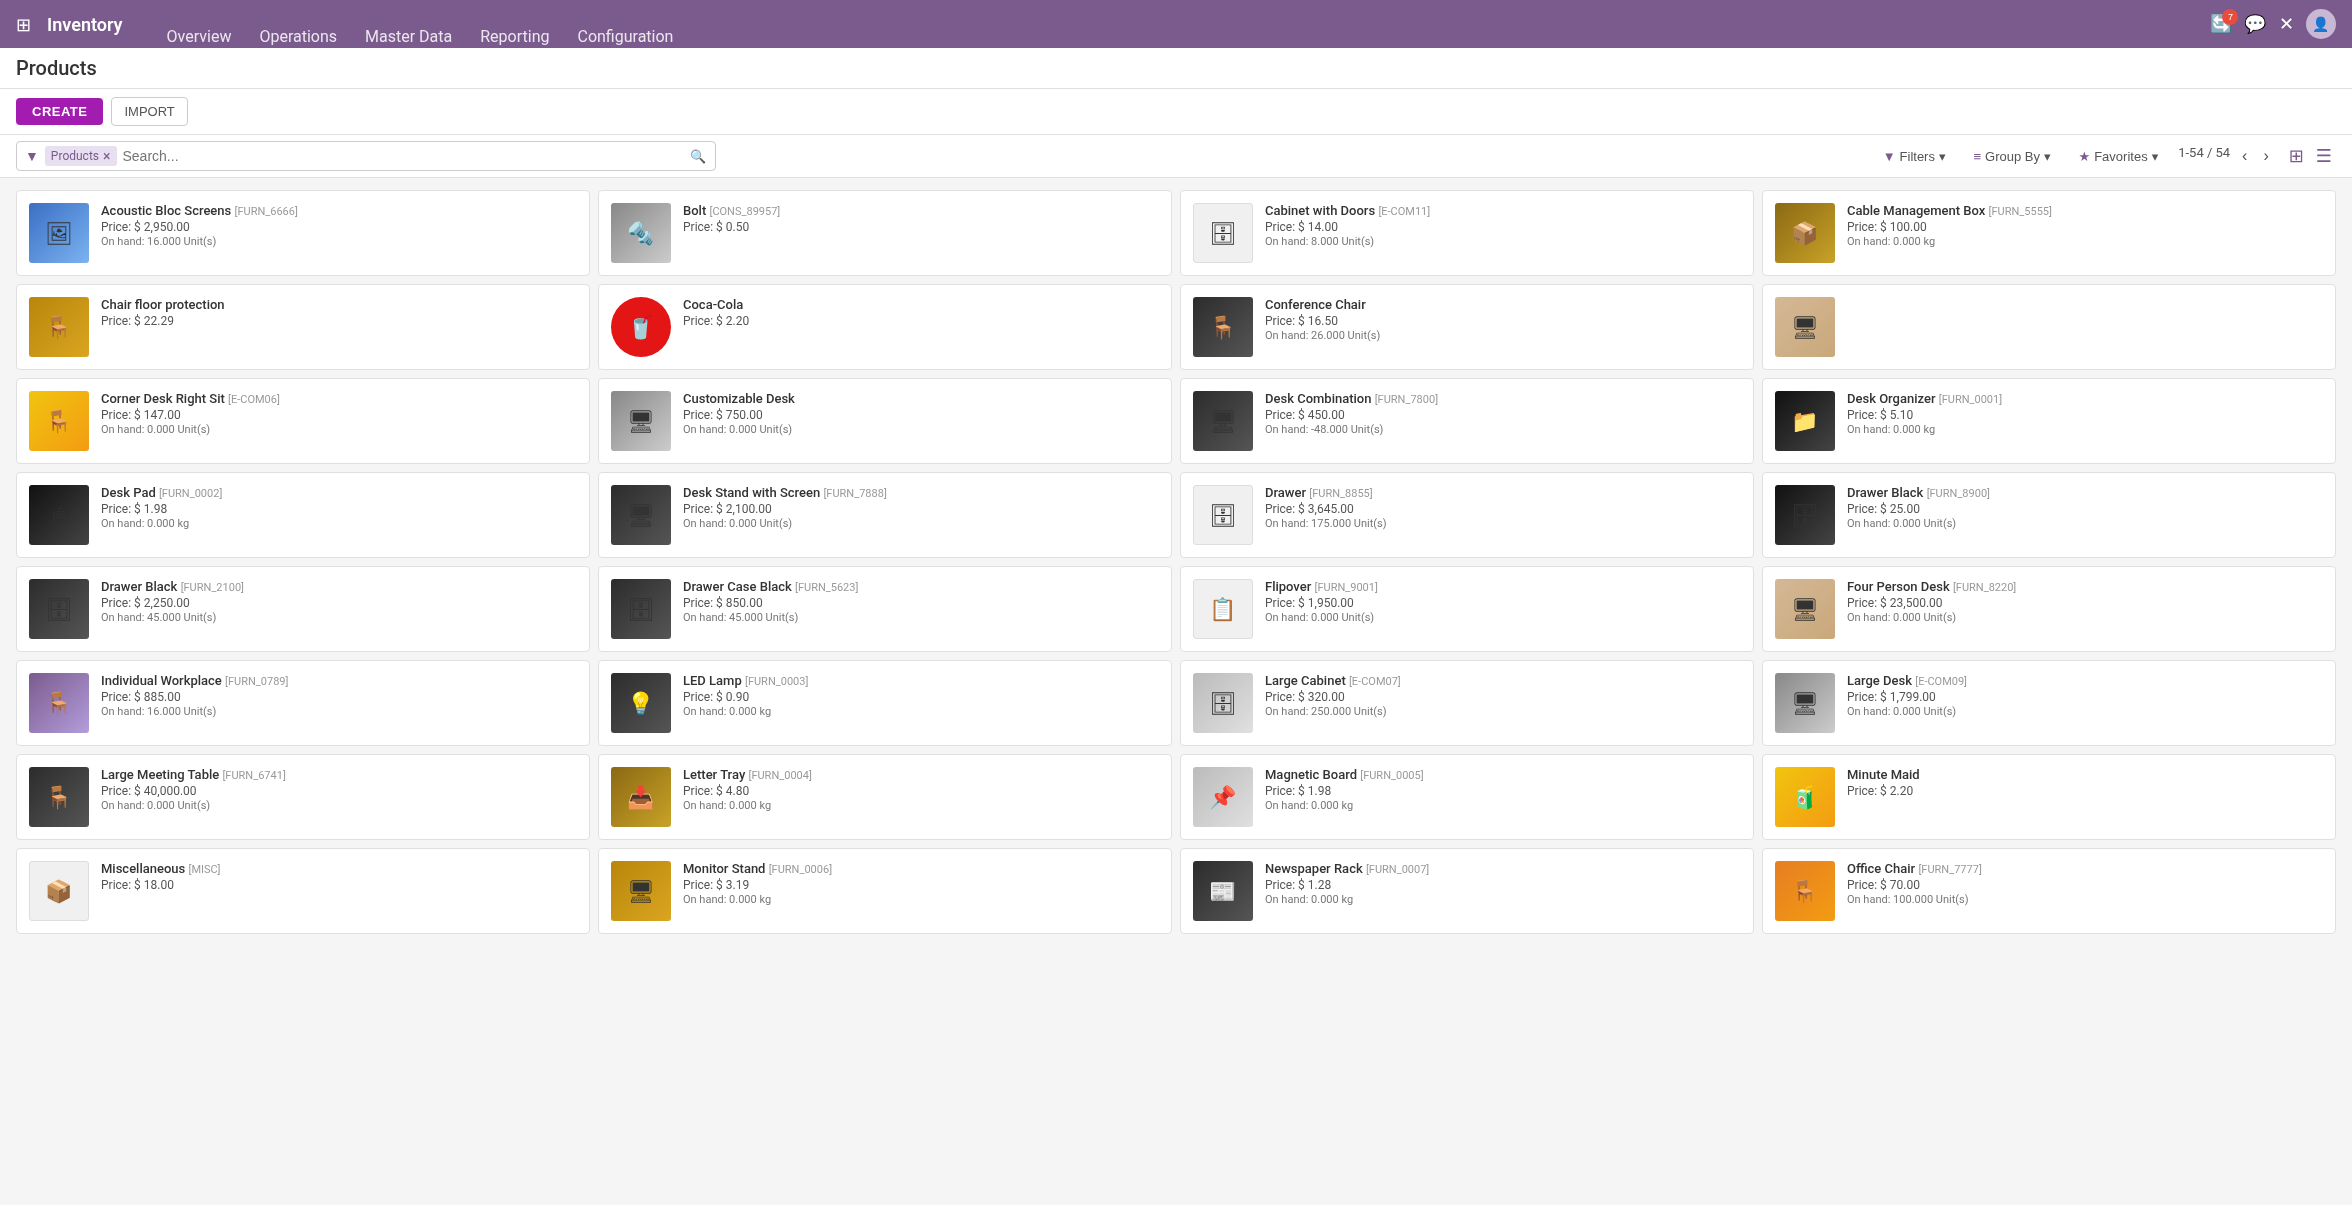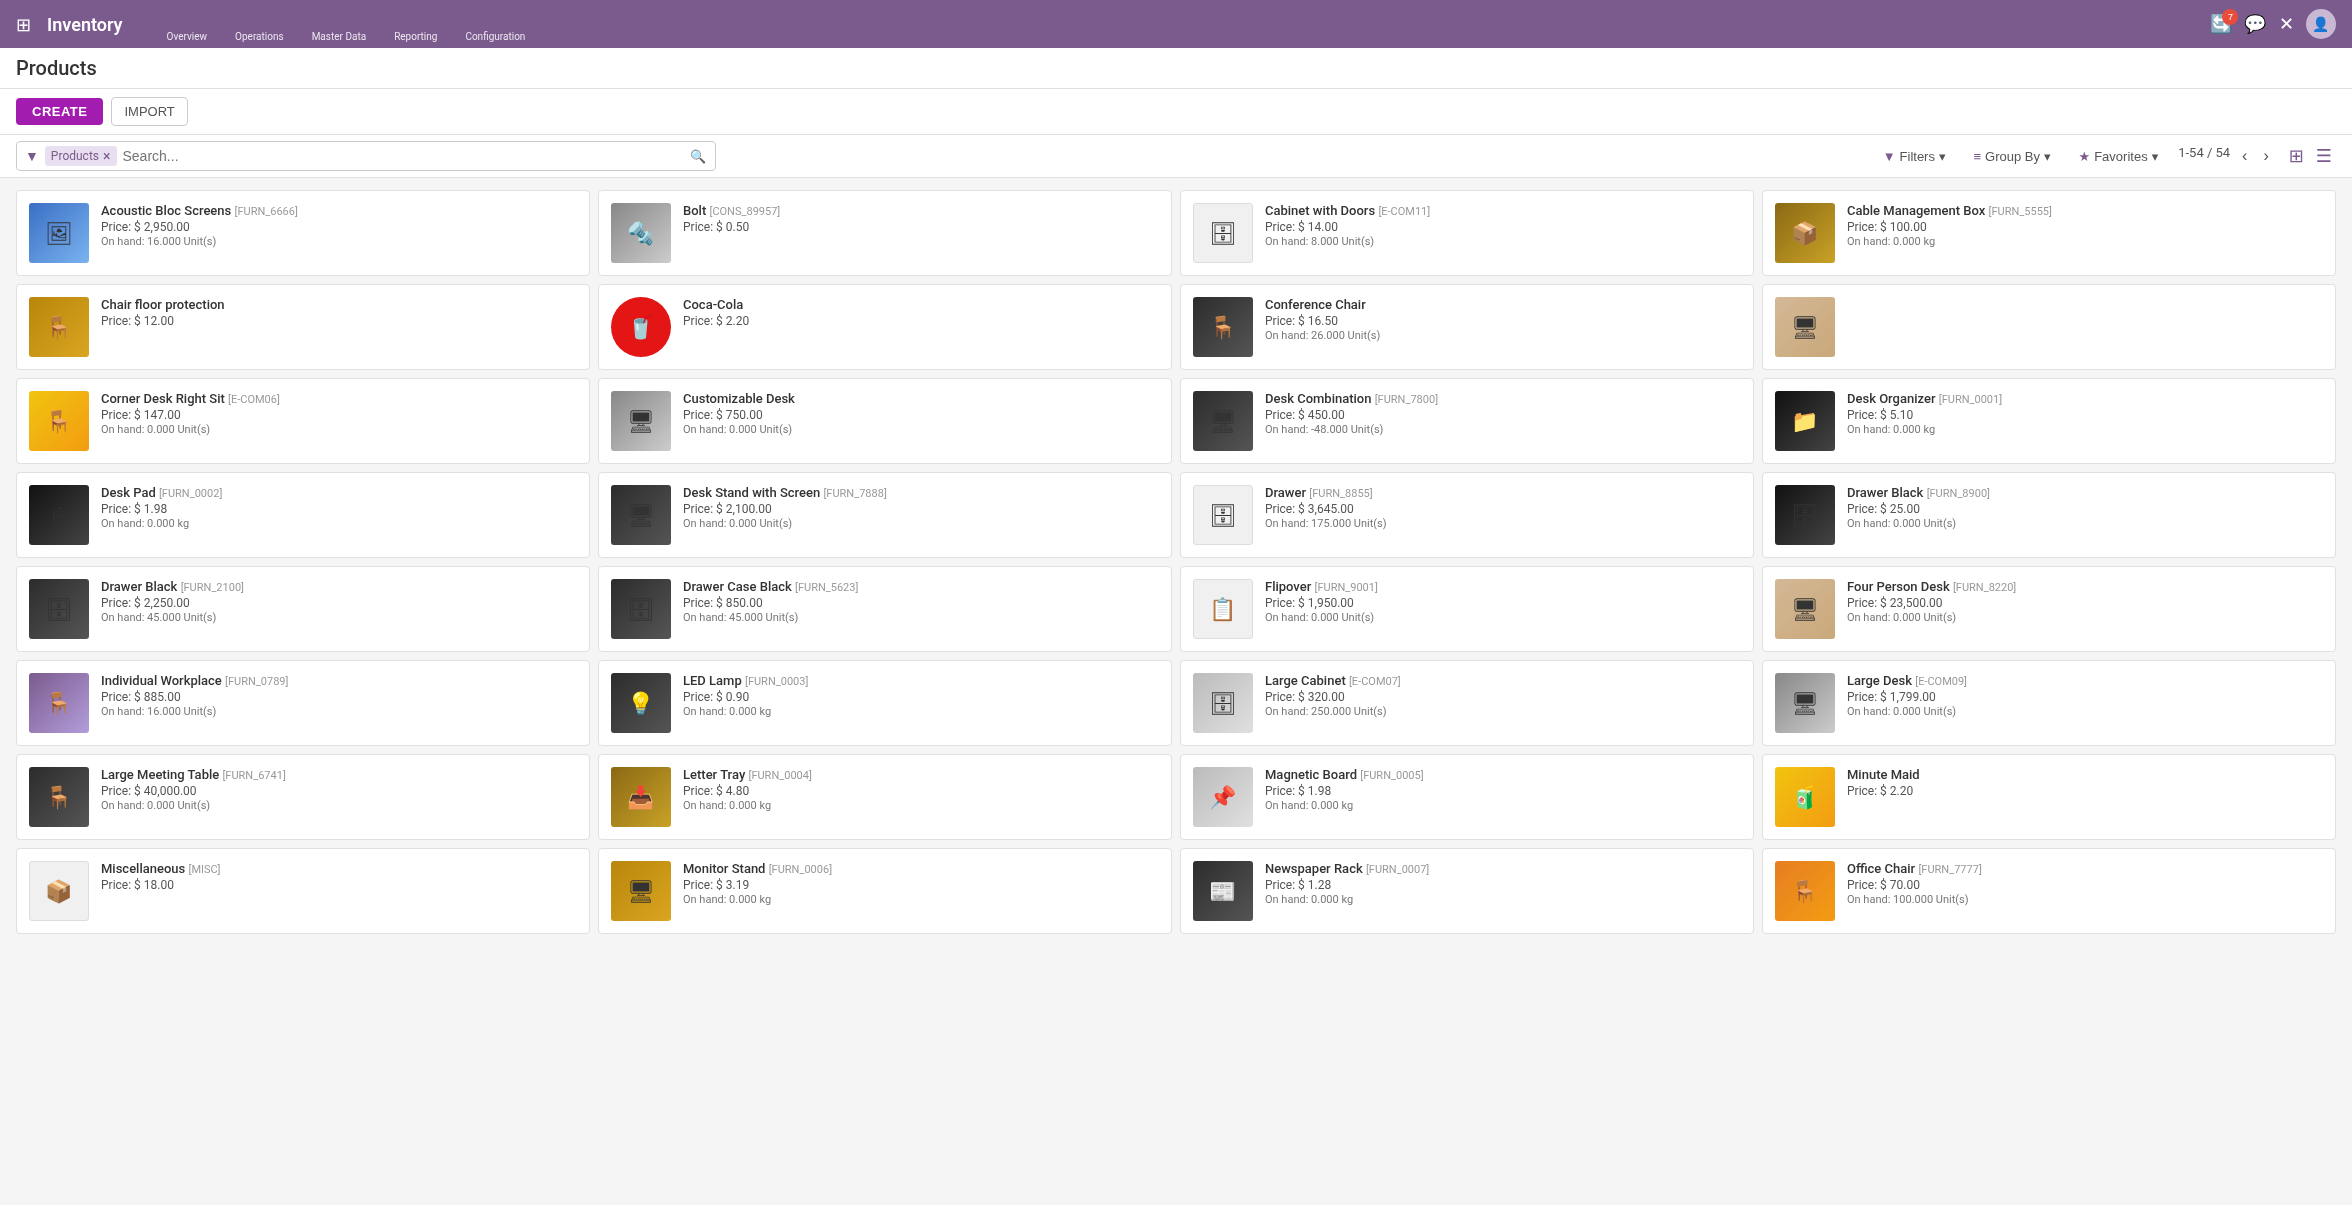--- a/index.html
+++ b/index.html
@@ -16,21 +16,21 @@
       gap: 8px;
     }
     .nav-grid-icon { font-size: 18px; margin-right: 8px; cursor: pointer; }
     .nav-app-name { font-size: 18px; font-weight: 600; margin-right: 24px; }
     .nav-links { display: flex; gap: 4px; flex: 1; }
     .nav-link {
       color: rgba(255,255,255,0.85);
       text-decoration: none;
       padding: 4px 12px;
       border-radius: 4px;
-      font-size: 10px;
+      font-size: 16px;
       cursor: pointer;
       margin-top: 24px;
     }
     .nav-right { display: flex; align-items: center; gap: 12px; margin-left: auto; }
     .nav-icon-btn {
       background: none; border: none; color: white; cursor: pointer;
       font-size: 18px; position: relative; display: flex; align-items: center;
     }
     .nav-badge {
       position: absolute; top: -4px; right: -6px;
@@ -286,21 +286,21 @@
     </div>
   </div>
     <div class="product-card">
     <div class="product-thumb thumb-tan">
       <span style="font-size:22px;">🪑</span>
     </div>
     <div class="product-info">
       <div class="product-name">
         Chair floor protection <span class="product-code"></span>
       </div>
-      <div class="product-price">Price: $ 12.00</div>
+      <div class="product-price">Price: $ 22.29</div>
 
     </div>
   </div>
     <div class="product-card">
     <div class="product-thumb thumb-cocacola">
       <span style="font-size:22px;">🥤</span>
     </div>
     <div class="product-info">
       <div class="product-name">
         Coca-Cola <span class="product-code"></span>

